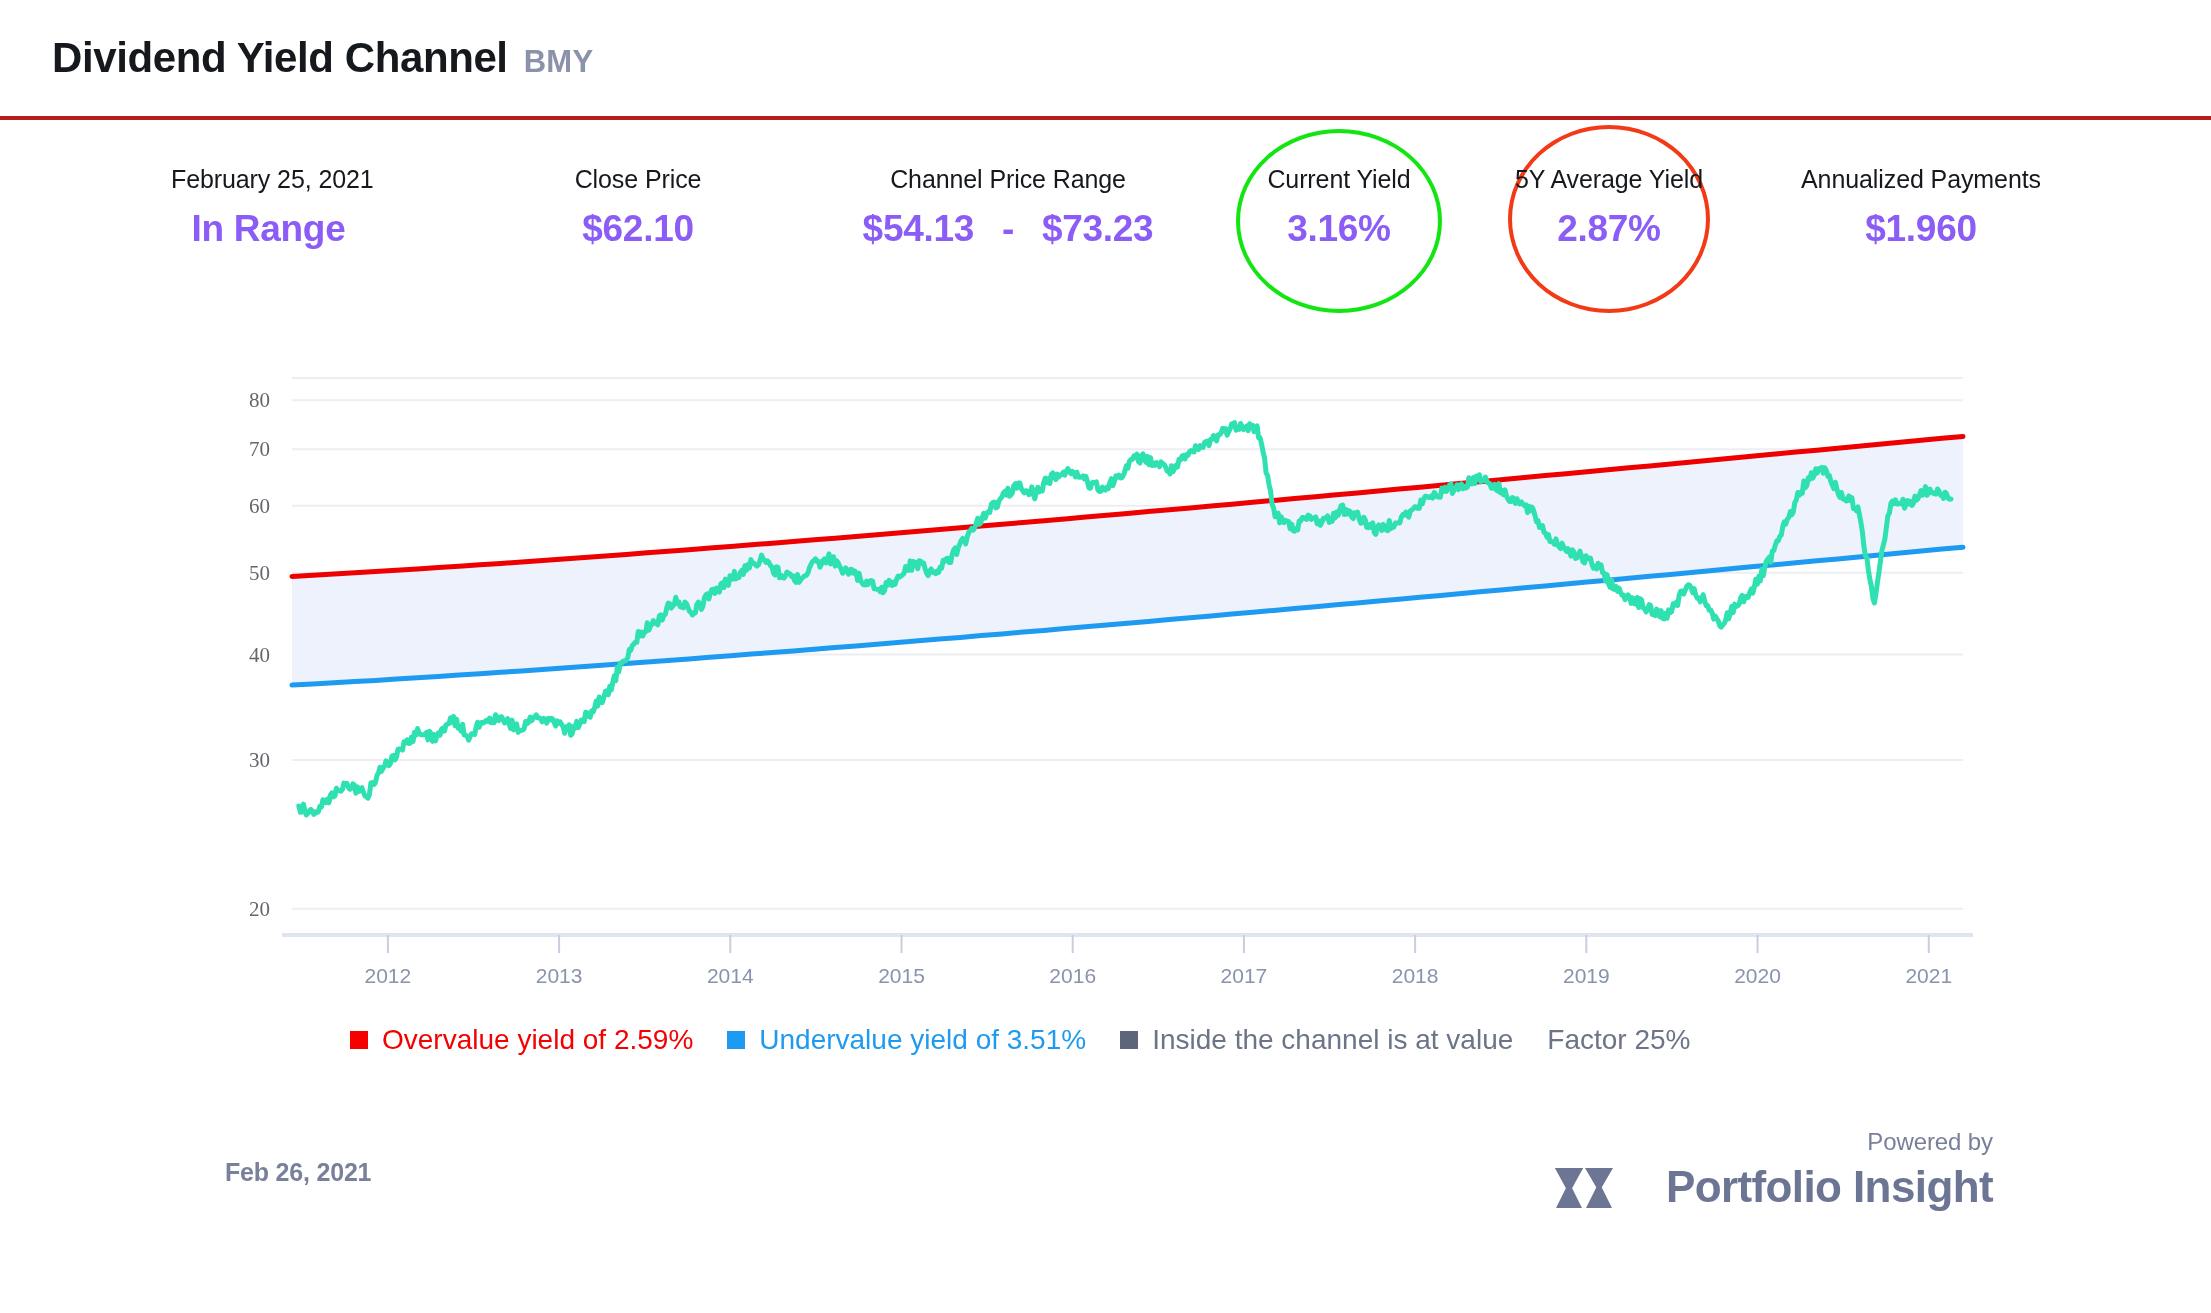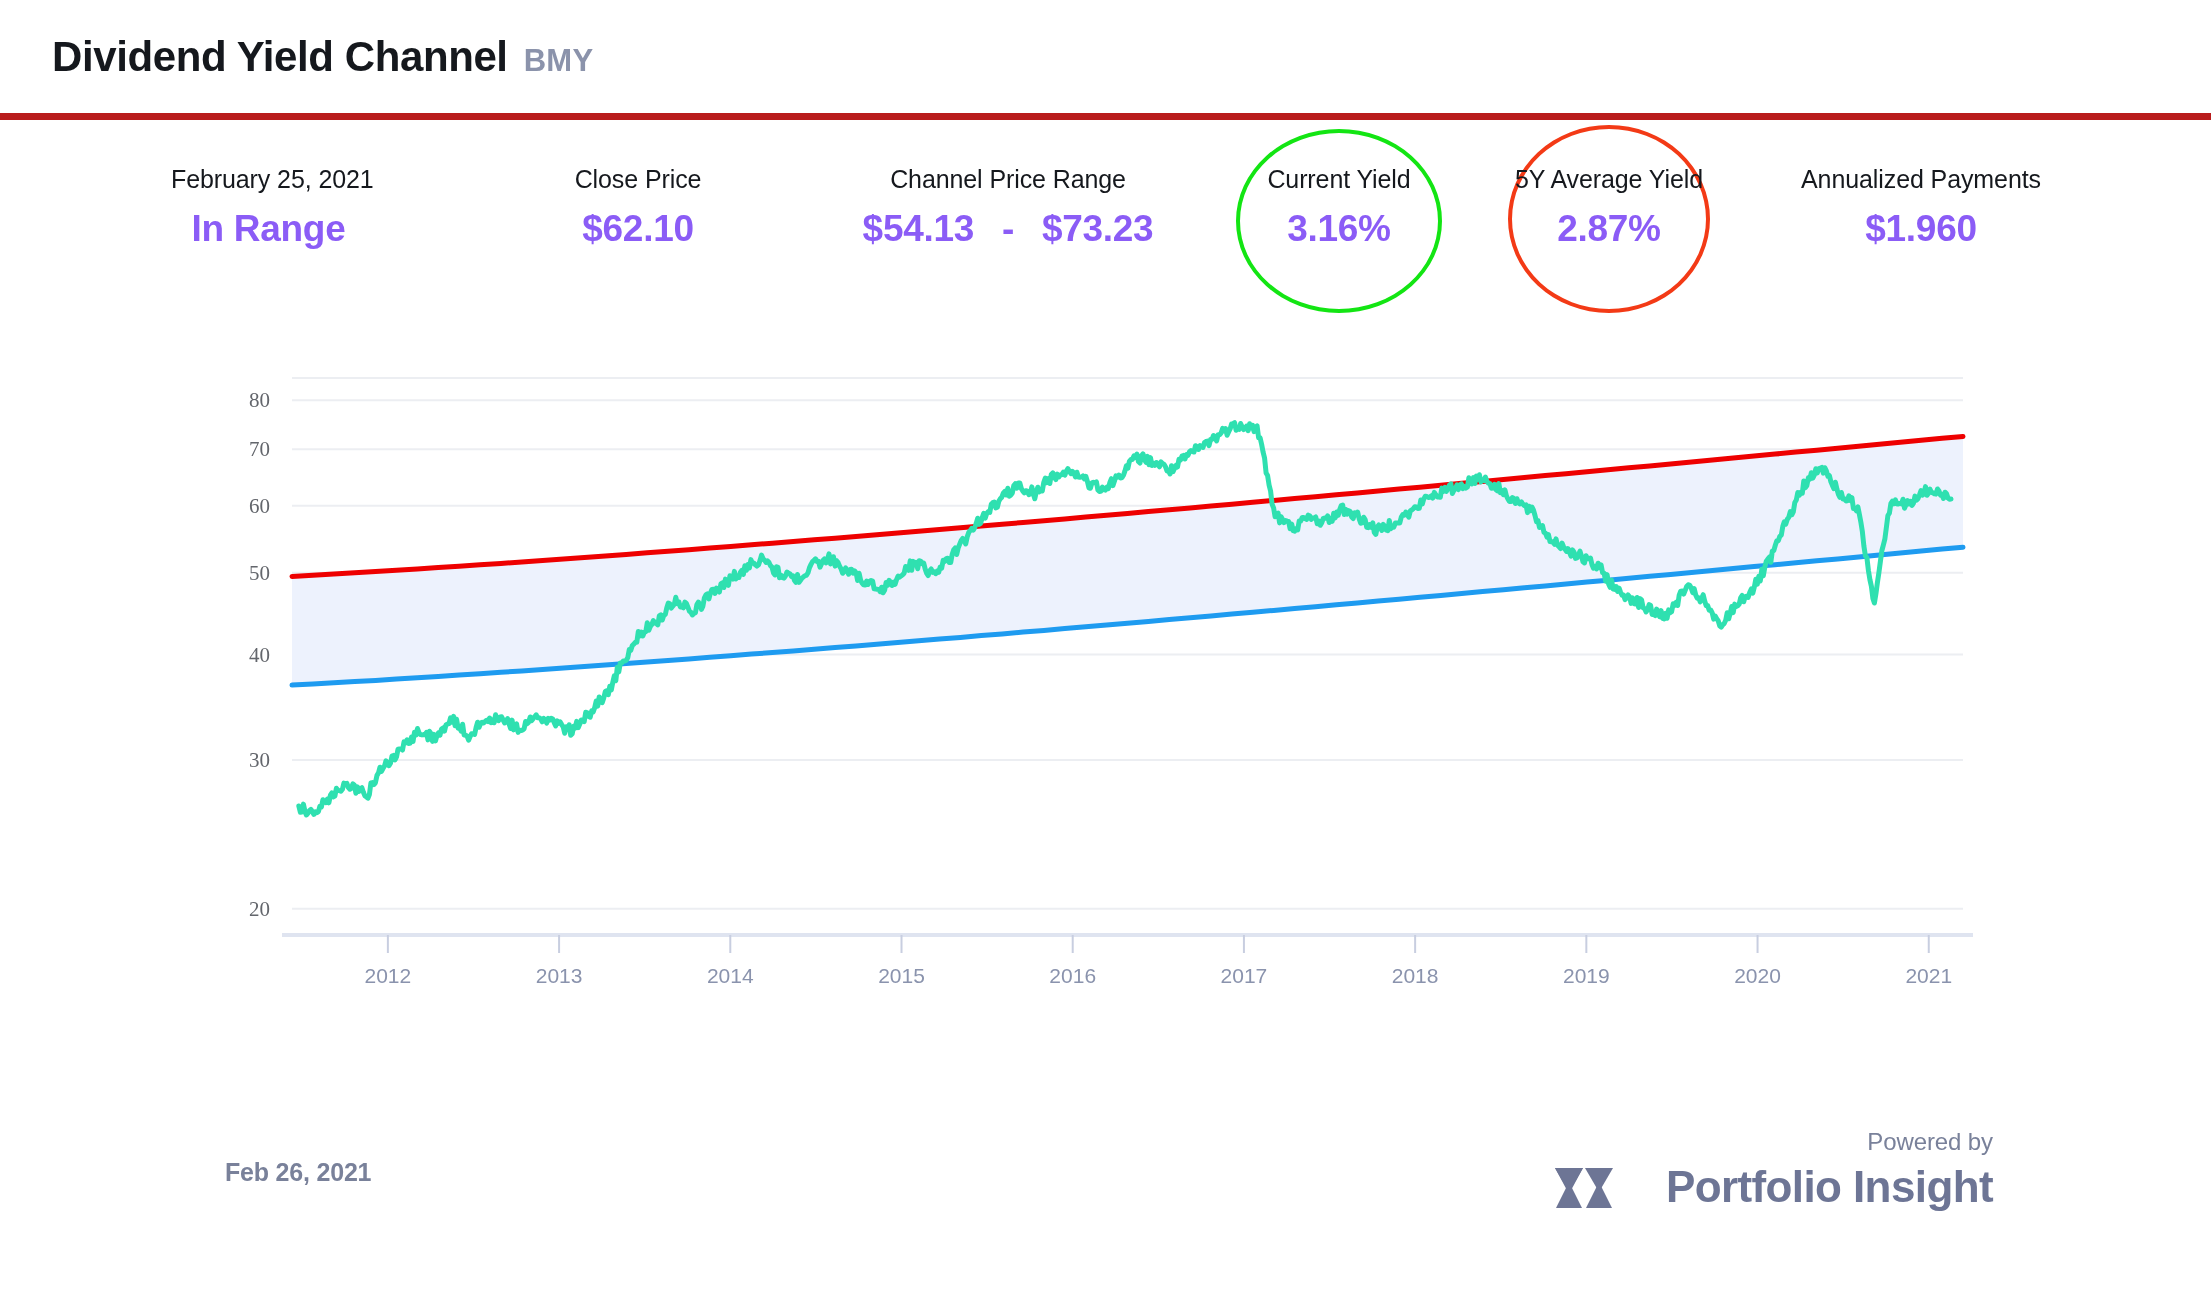--- a/index.html
+++ b/index.html
@@ -7,21 +7,21 @@
     width: 2211px; height: 1313px;
     background: #ffffff;
     font-family: "Liberation Sans", sans-serif;
     overflow: hidden;
   }
   .page { position: relative; width: 2211px; height: 1313px; background:#fff; }
 
   
   .header {
     position: absolute; left: 0; top: 0; width: 2211px; height: 120px;
-    border-bottom: 7px solid #b91c1c;
+    border-bottom: 4px solid #b91c1c;
     display: flex; align-items: center;
   }
   .header-inner { display:flex; align-items: baseline; padding-left: 52px; }
   .title {
     font-size: 42px; font-weight: 700; color: #15181d; letter-spacing: -0.4px;
   }
   .ticker {
     font-size: 31px; font-weight: 600; color: #8b93ab; margin-left: 16px;
     letter-spacing: 0.3px;
   }
@@ -190,20 +190,37 @@
           <line x1="1586.3401639344181" x2="1586.3401639344181" y1="575" y2="593" stroke="#c8cee0" stroke-width="2"></line>
           <text x="1586.3401639344181" y="623" text-anchor="middle" class="xlabel">2019</text>
           <line x1="1757.5491803278608" x2="1757.5491803278608" y1="575" y2="593" stroke="#c8cee0" stroke-width="2"></line>
           <text x="1757.5491803278608" y="623" text-anchor="middle" class="xlabel">2020</text>
           <line x1="1928.7581967213036" x2="1928.7581967213036" y1="575" y2="593" stroke="#c8cee0" stroke-width="2"></line>
           <text x="1928.7581967213036" y="623" text-anchor="middle" class="xlabel">2021</text>
         </g>
     </svg>
   </div>
 
+  <div class="legend">
+    <div class="legend-item">
+      <span class="legend-swatch sw-red"></span>
+      <span class="lg-red">Overvalue yield of 2.59%</span>
+    </div>
+    <div class="legend-item">
+      <span class="legend-swatch sw-blue"></span>
+      <span class="lg-blue">Undervalue yield of 3.51%</span>
+    </div>
+    <div class="legend-item">
+      <span class="legend-swatch sw-gray"></span>
+      <span class="lg-gray">Inside the channel is at value</span>
+    </div>
+    <div class="legend-item">
+      <span class="lg-gray">Factor 25%</span>
+    </div>
+  </div>
 
   <div class="footer-date">Feb 26, 2021</div>
 
   <div class="brand">
     <div class="powered">Powered by</div>
     <div class="brand-row">
       <svg width="84" height="54" viewBox="0 0 84 54">
         <path d="M2 8 L30 8 L16 34 Z" fill="#6d7595"></path>
         <path d="M16 34 L30 8 L44 34 Z" fill="#6d7595" opacity="0"></path>
         <path d="M3 48 L16 22 L29 48 Z" fill="#6d7595"></path>

